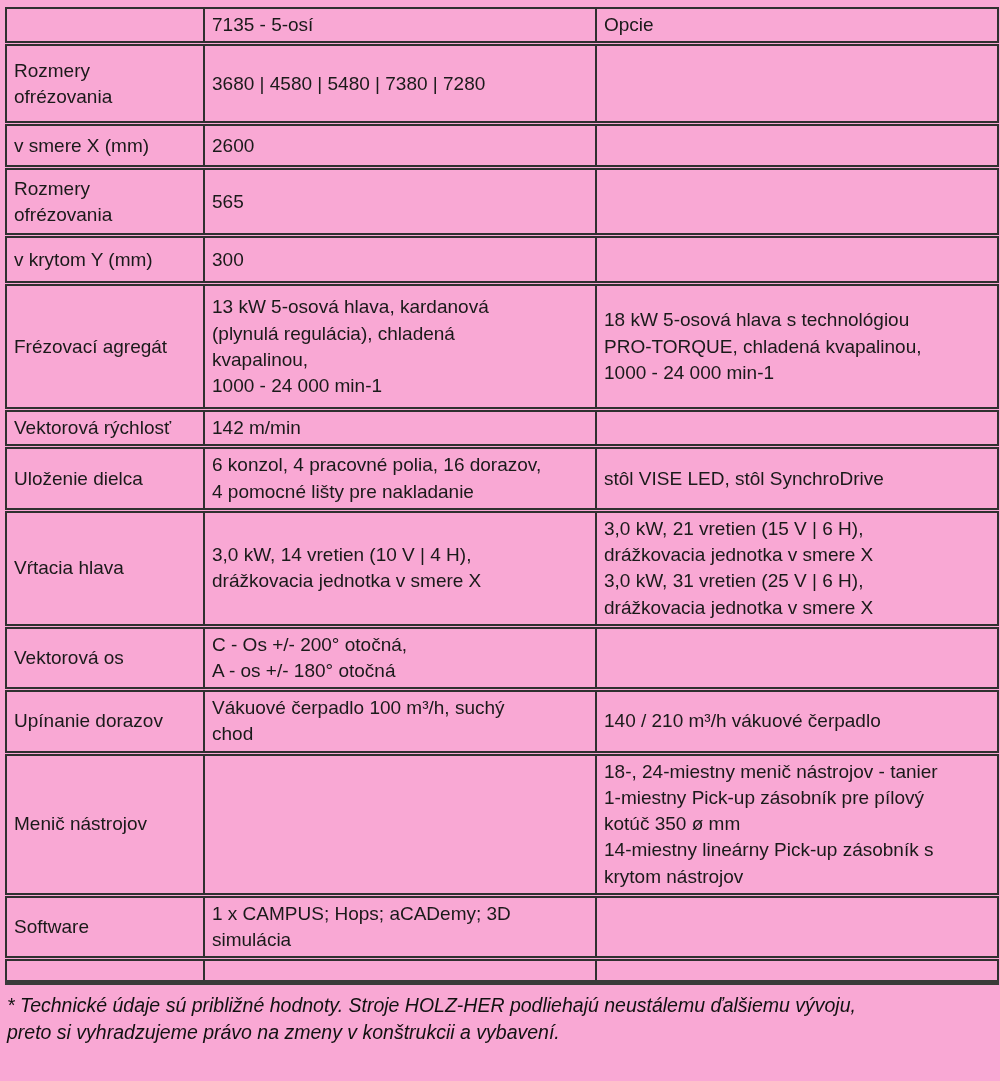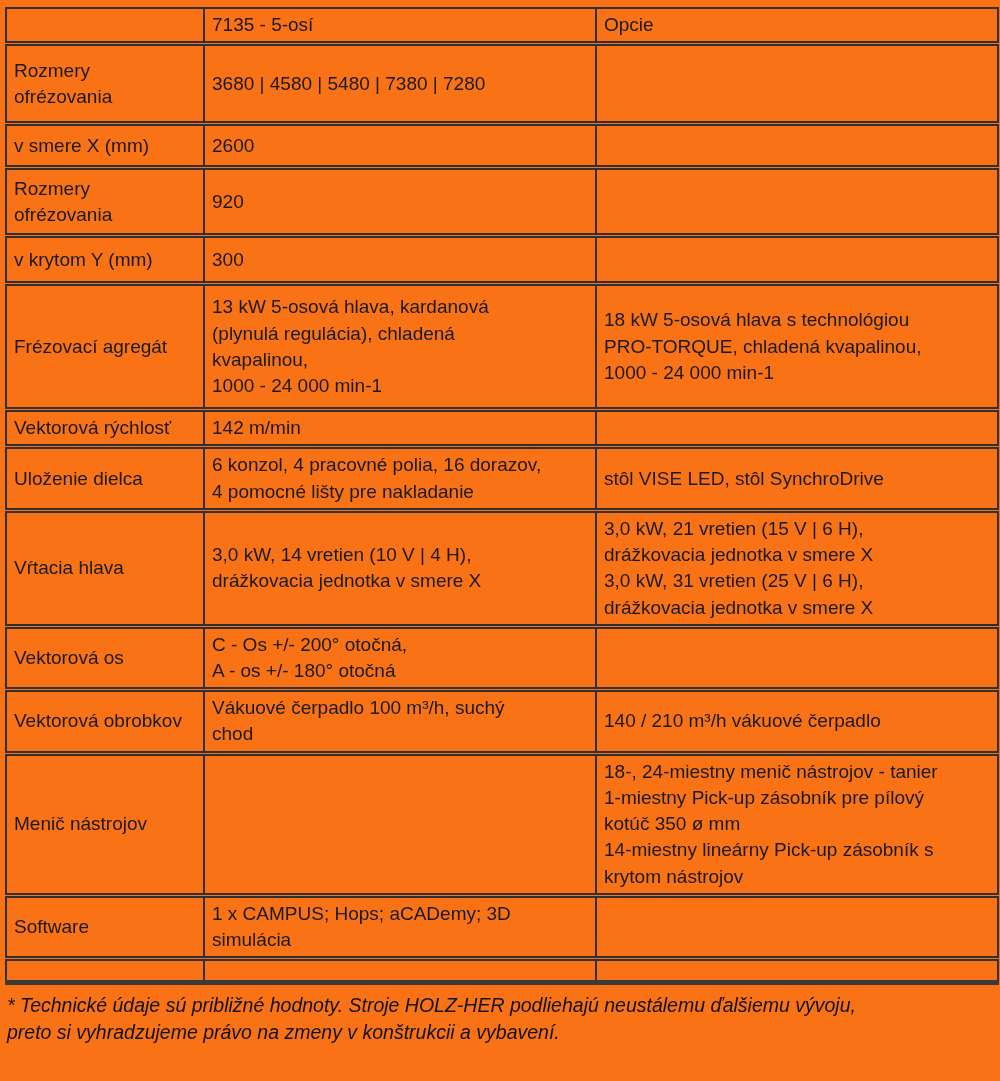--- a/index.html
+++ b/index.html
@@ -7,21 +7,21 @@
     padding: 0;
     background: #ffffff;
     font-family: "Liberation Sans", "DejaVu Sans", sans-serif;
     color: #1a1a1a;
   }
   .page {
     width: 1000px;
     height: 1081px;
     box-sizing: border-box;
     padding: 7px 3px 0 5px;
-    background: #f97316;
+    background: #f9a8d4;
     overflow: hidden;
   }
   table.specs {
     border-collapse: collapse;
     width: 992px;
     table-layout: fixed;
   }
   .specs col.c-label { width: 198px; }
   .specs col.c-main  { width: 392px; }
   .specs col.c-opcie { width: 402px; }
@@ -81,21 +81,21 @@
         <td></td>
       </tr>
       <tr style="height:44px">
         <td>v smere X (mm)</td>
         <td>2600</td>
         <td></td>
       </tr>
       <tr style="height:68px">
         <td>Rozmery
 ofrézovania</td>
-        <td>920</td>
+        <td>565</td>
         <td></td>
       </tr>
       <tr style="height:48px">
         <td>v krytom Y (mm)</td>
         <td>300</td>
         <td></td>
       </tr>
       <tr style="height:126px">
         <td>Frézovací agregát</td>
         <td>13 kW 5-osová hlava, kardanová
@@ -126,21 +126,21 @@
 3,0 kW, 31 vretien (25 V | 6 H),
 drážkovacia jednotka v smere X</td>
       </tr>
       <tr style="height:50px">
         <td>Vektorová os</td>
         <td>C - Os +/- 200° otočná,
 A - os +/- 180° otočná</td>
         <td></td>
       </tr>
       <tr style="height:52px">
-        <td>Vektorová obrobkov</td>
+        <td>Upínanie dorazov</td>
         <td>Vákuové čerpadlo 100 m³/h, suchý
 chod</td>
         <td>140 / 210 m³/h vákuové čerpadlo</td>
       </tr>
       <tr style="height:128px">
         <td>Menič nástrojov</td>
         <td></td>
         <td>18-, 24-miestny menič nástrojov - tanier
 1-miestny Pick-up zásobník pre pílový
 kotúč 350 ø mm

